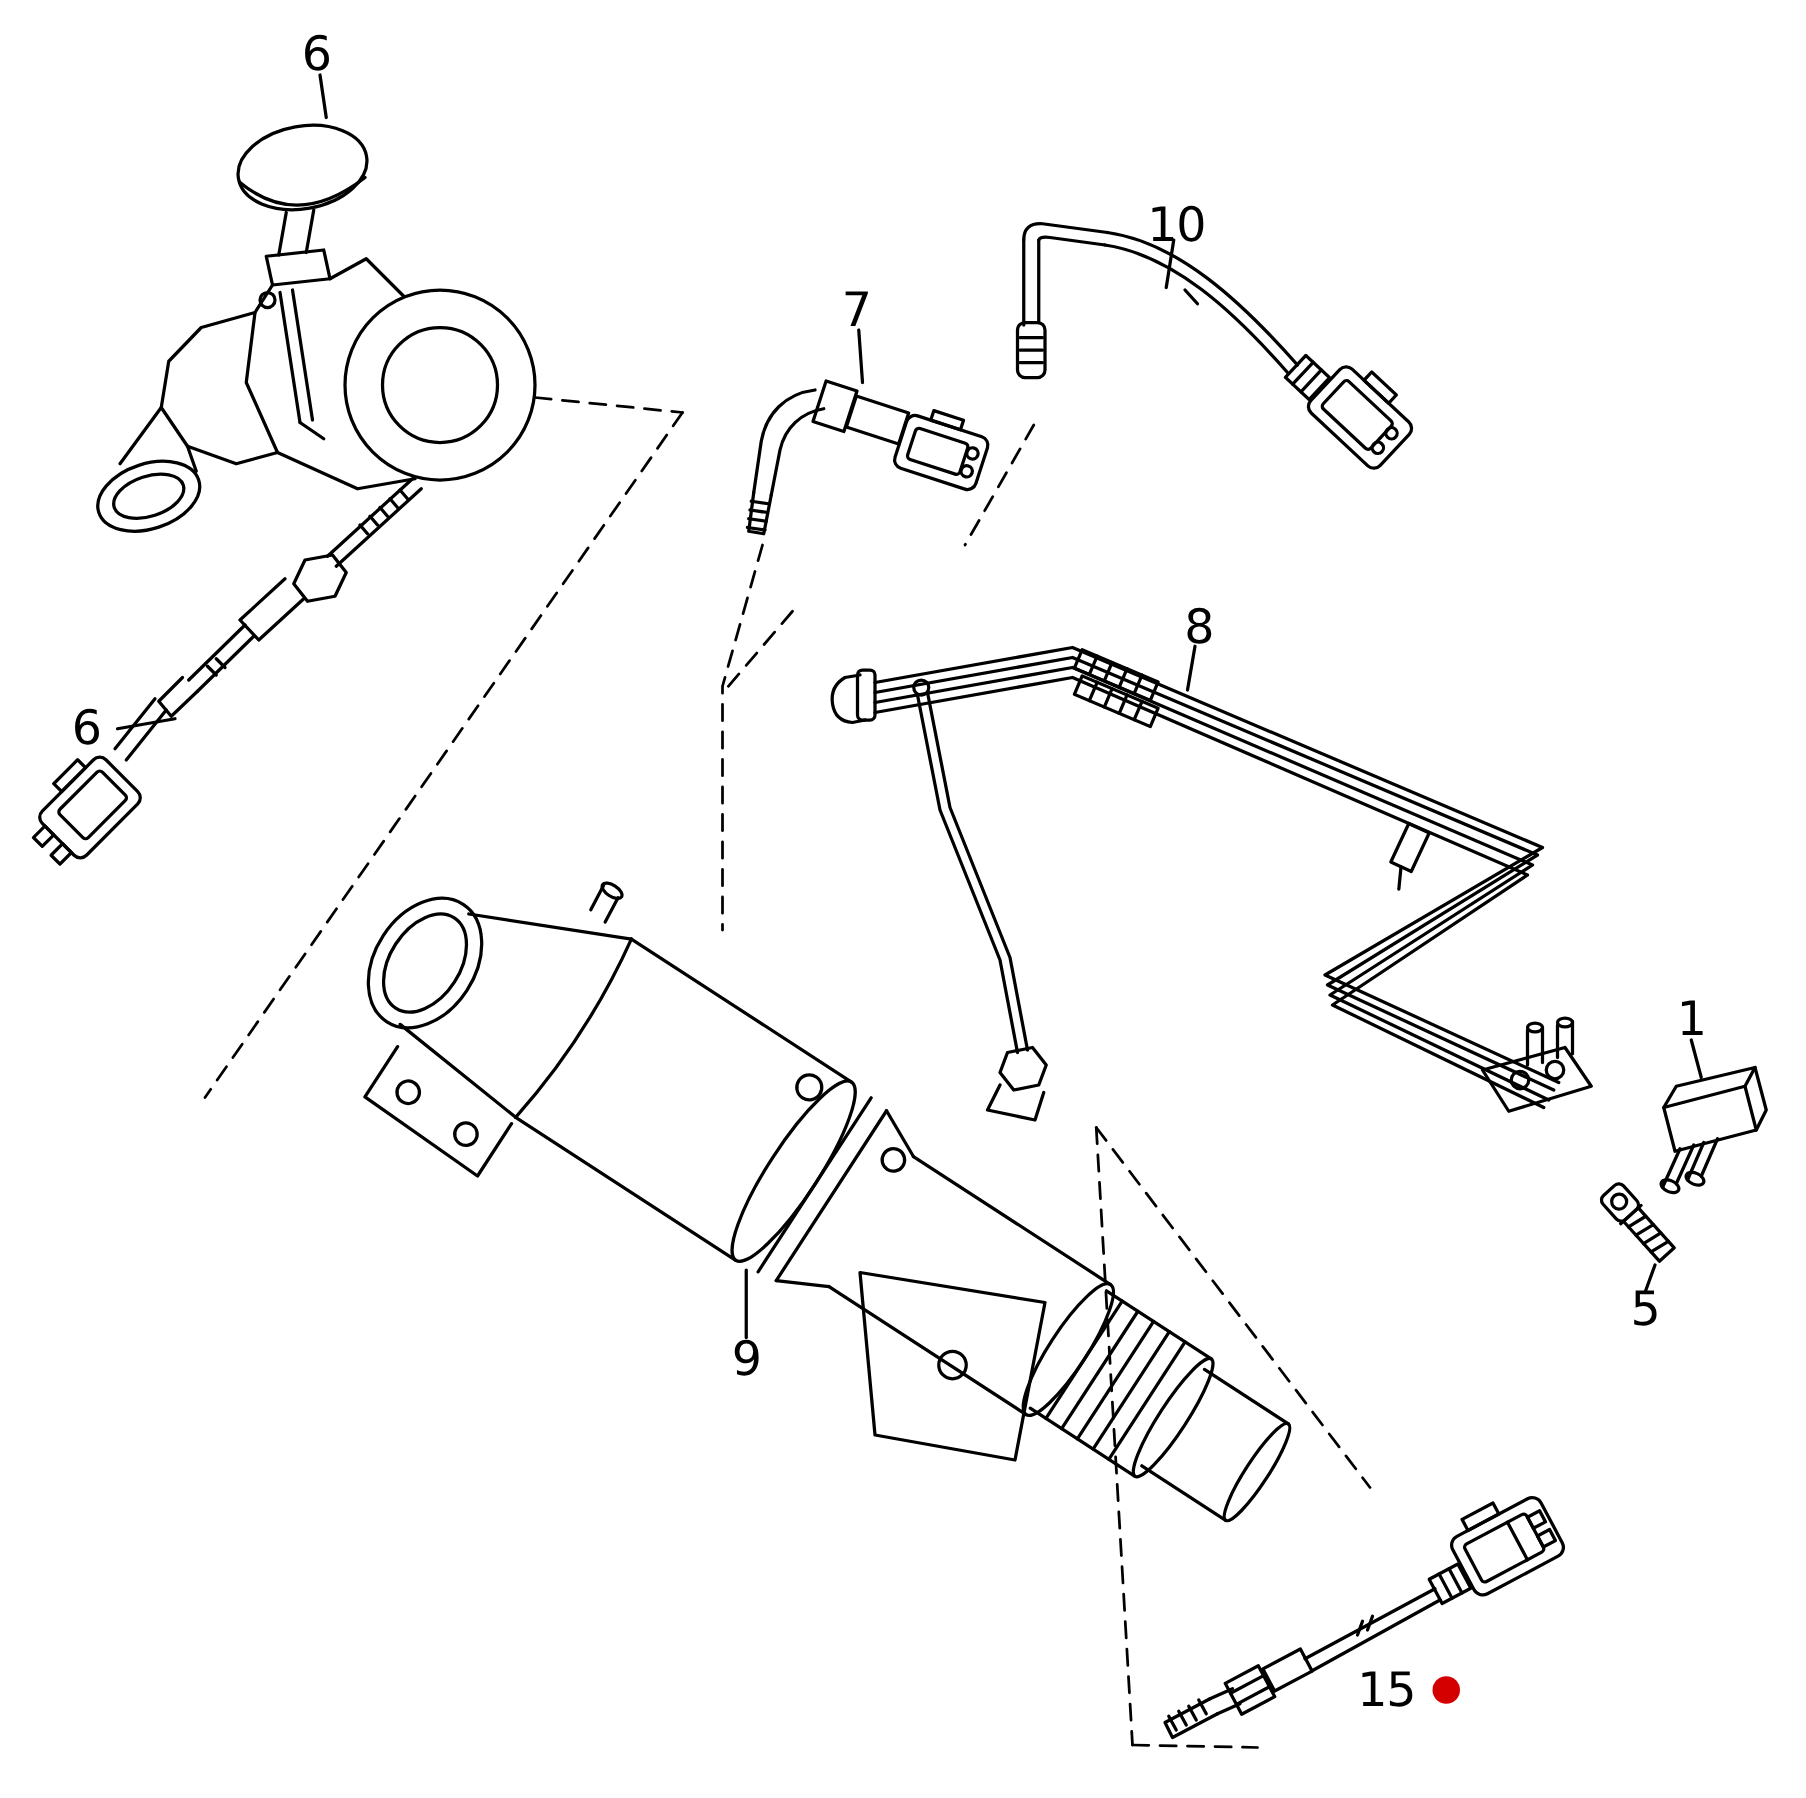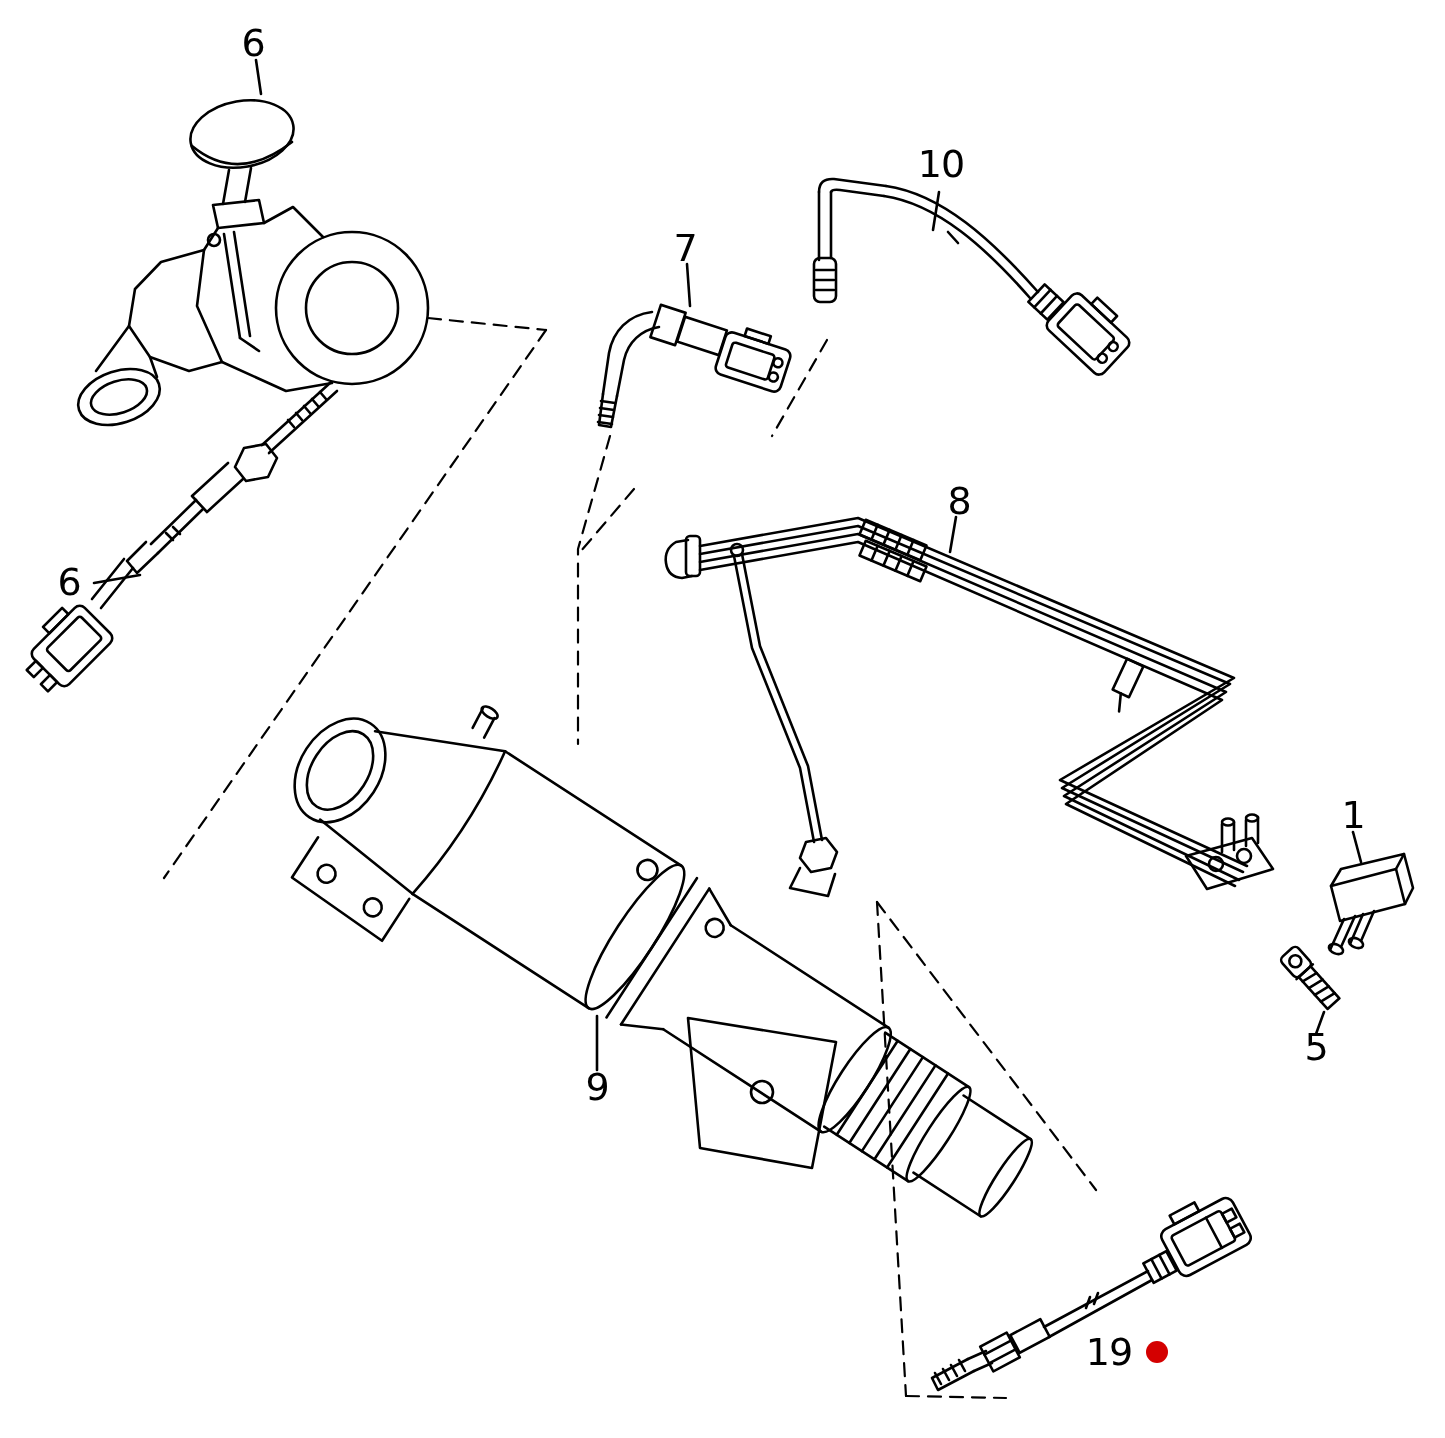--- a/index.html
+++ b/index.html
@@ -238,22 +238,22 @@
           <rect x="25" y="4" width="11" height="10"></rect>
           <rect x="-22" y="-36" width="28" height="10"></rect>
         </g>
       </g>
 
       <circle cx="1157" cy="1352" r="11" stroke="none" fill="#d40000"></circle>
     </g>
   </svg>
 
   <div class="part-label" style="left:253px; top:43px">6</div>
-  <div class="part-label" style="left:941px; top:164px">10</div>
+  <div class="part-label" style="left:941px; top:180px">10</div>
   <div class="part-label" style="left:685px; top:248px">7</div>
   <div class="part-label" style="left:69px;  top:582px">6</div>
   <div class="part-label" style="left:959px; top:501px">8</div>
   <div class="part-label" style="left:1353px;top:815px">1</div>
   <div class="part-label" style="left:1316px;top:1047px">5</div>
   <div class="part-label" style="left:597px; top:1087px">9</div>
-  <div class="part-label" style="left:1109px;top:1352px">19</div>
+  <div class="part-label" style="left:1109px;top:1352px">15</div>
 
 </div>
 
 </body></html>

